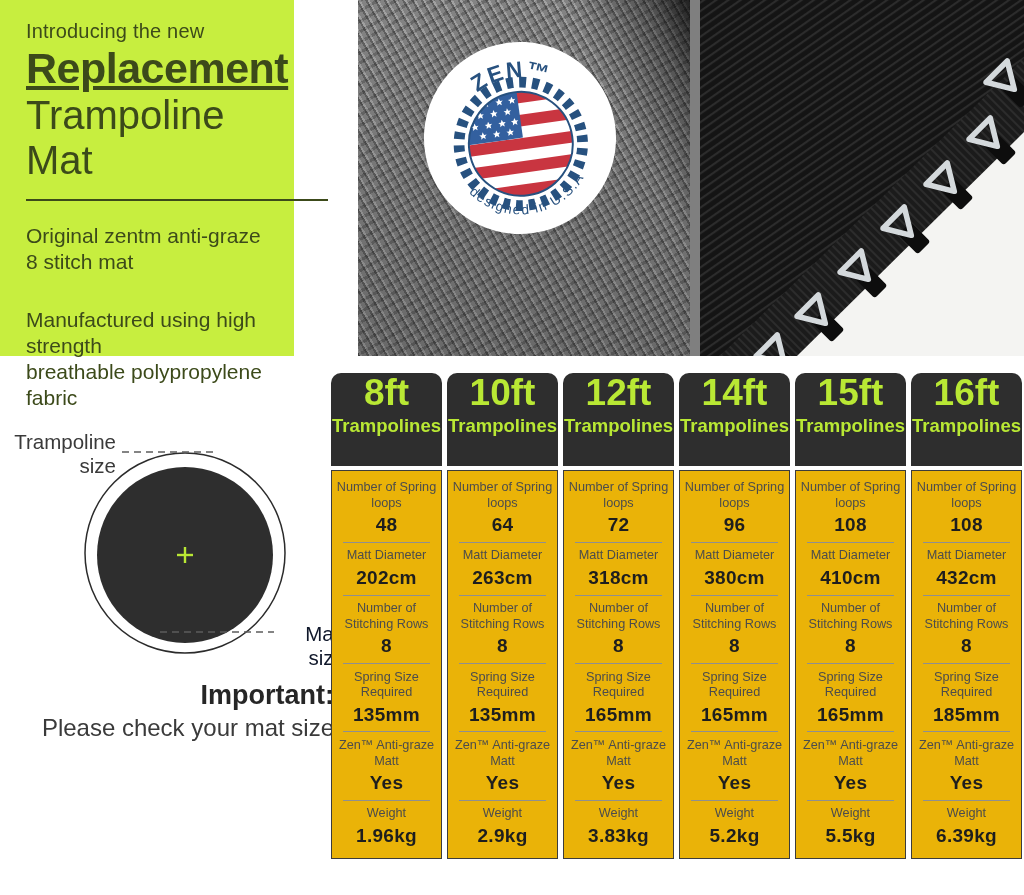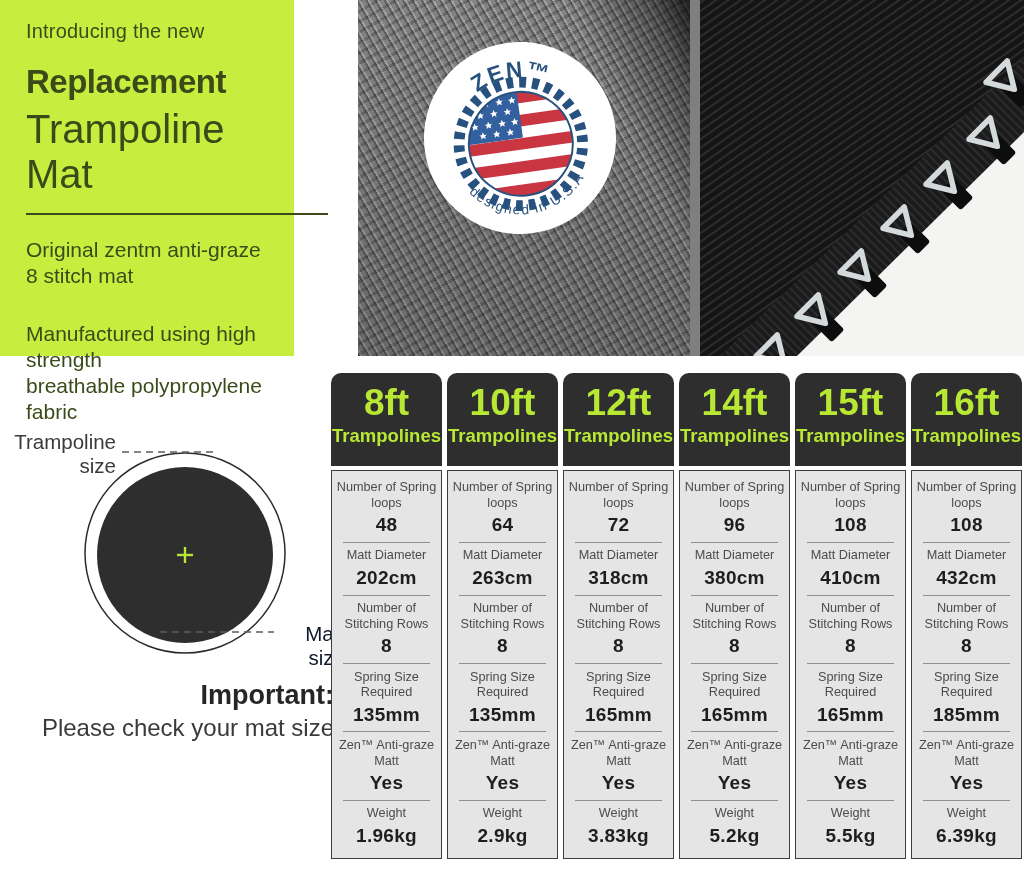--- a/index.html
+++ b/index.html
@@ -4,21 +4,21 @@
 <style>
   * { margin:0; padding:0; box-sizing:border-box; }
   html,body { width:1024px; height:895px; }
   body { font-family:"Liberation Sans","DejaVu Sans",sans-serif; background:#ffffff; }
   #stage { position:relative; width:1024px; height:895px; overflow:hidden; background:#ffffff; }
 
   
   .intro { position:absolute; left:0; top:0; width:294px; height:356px;
            background:#c7ee3f; color:#3c4a1a; padding:20px 26px; }
   .intro .kicker { font-size:20px; letter-spacing:.2px; }
-  .intro .title { font-size:33px; font-weight:bold; line-height:50px; margin-top:14px; letter-spacing:-.5px; }
+  .intro .title { font-size:43px; font-weight:bold; line-height:50px; letter-spacing:-.5px;text-decoration:underline; }
   .intro .subtitle { font-size:40px; line-height:45px; font-weight:400; }
   .intro .rule { border-top:2px solid #3c4a1a; width:302px; margin-top:16px; }
   .intro .feature { font-size:21px; line-height:26px; margin-top:22px; }
   .intro .feature + .feature { margin-top:32px; }
 
   
   .photo-mid { position:absolute; left:358px; top:0; width:332px; height:356px;
     background-color:#8e8e8e;
     background-image:
       linear-gradient(245deg, rgba(0,0,0,.75) 0px, rgba(0,0,0,.35) 40px, rgba(0,0,0,0) 110px),
@@ -40,23 +40,23 @@
   .important { position:absolute; left:0; top:680px; width:334px; text-align:right; color:#2f2f2f; }
   .important .h { font-size:27px; font-weight:bold; color:#262626; }
   .important .s { font-size:24px; margin-top:3px; color:#3a3a3a; }
   .important .n { font-size:14px; margin-top:6px; color:#3f3f3f; }
 
   
   .cols { position:absolute; left:331px; top:373px; width:691px;
           display:grid; grid-template-columns:repeat(6,1fr); column-gap:5px; }
   .col-head { background:#2e2e2e; border-radius:10px 10px 0 0; height:93px;
               text-align:center; color:#b9e834; }
-  .col-size { font-size:37px; font-weight:600; padding-top:10px; line-height:40px; }
+  .col-size { font-size:37px; font-weight:600; line-height:40px; }
   .col-sub  { font-size:18.5px; font-weight:600; margin-top:2px; }
-  .col-body { margin-top:4px; background:#e5e5e5; border:1px solid #3c3c3c; height:389px;
+  .col-body { margin-top:4px; background:#eab308; border:1px solid #3c3c3c; height:389px;
               display:flex; flex-direction:column; justify-content:space-between;
               padding:9px 2px 11px; text-align:center; }
   .spec-label { font-size:12.7px; line-height:15.5px; color:#4c4c4c; }
   .spec-value { font-size:19px; font-weight:bold; color:#1e1e1e; margin-top:3px; letter-spacing:.3px; }
   .hr { border-top:1px solid #8f8f8f; margin:0 9px; height:0; }
 </style>
 </head>
 <body>
 
 <div id="stage">

